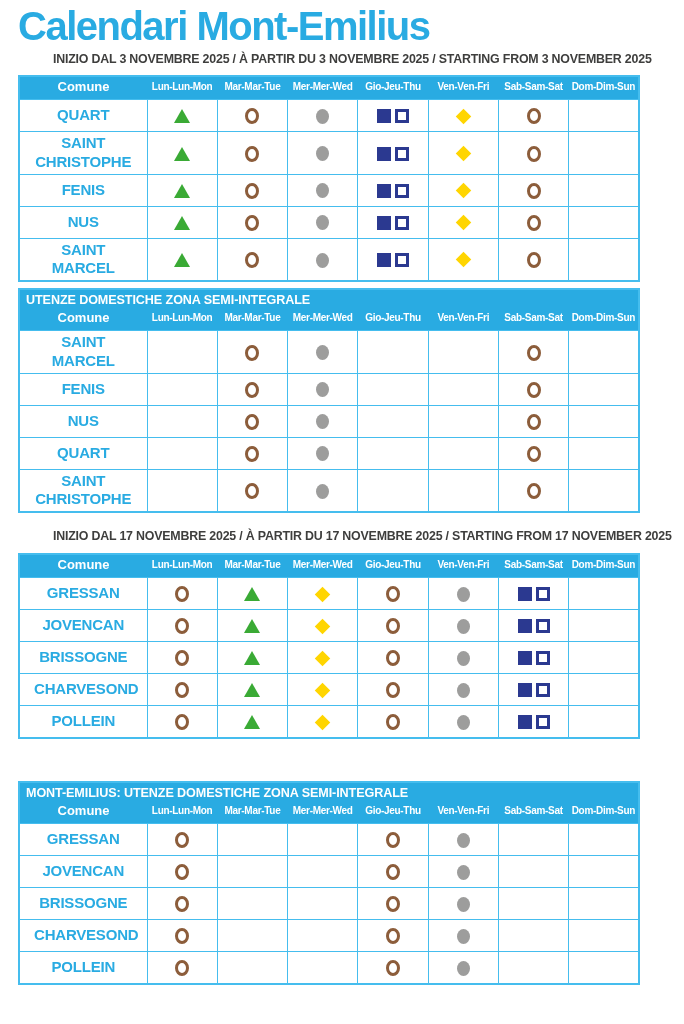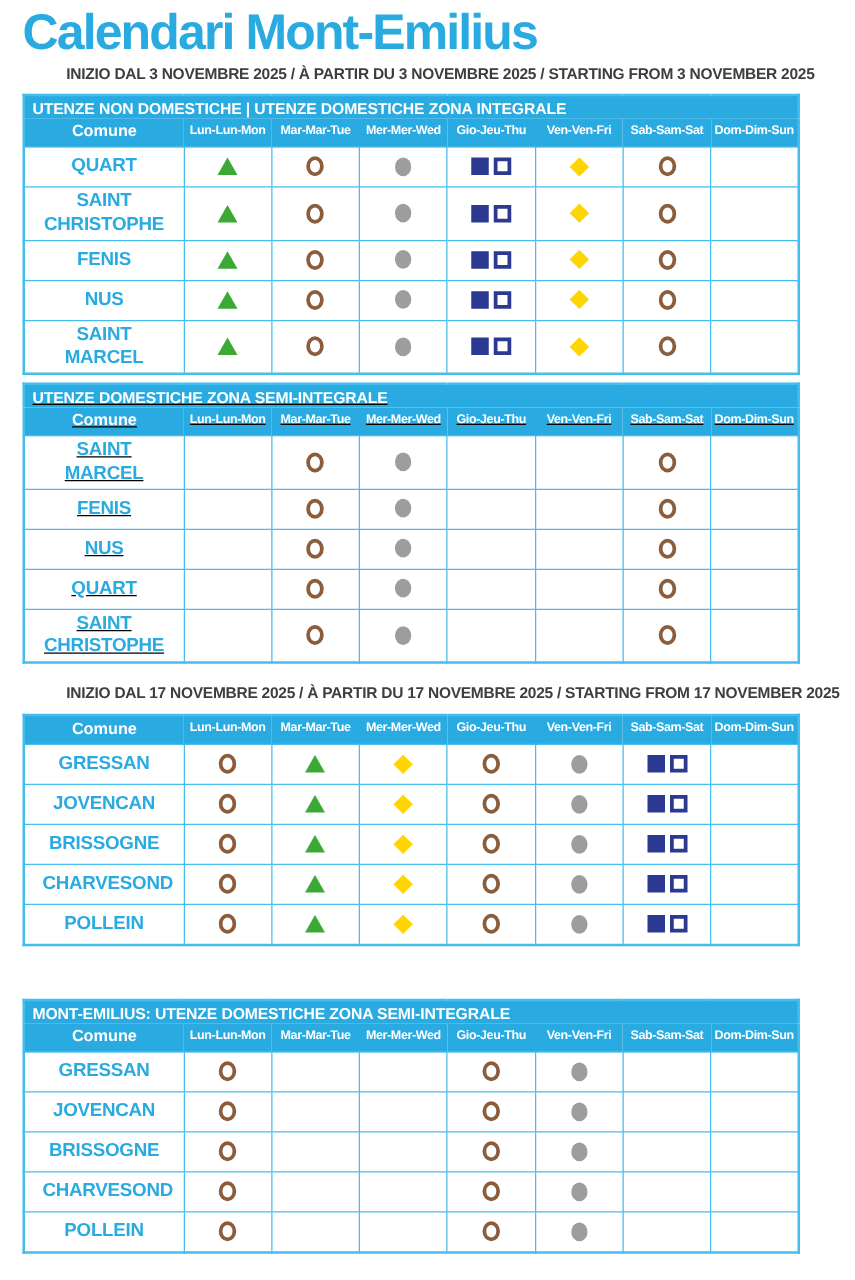--- a/index.html
+++ b/index.html
@@ -18,21 +18,21 @@
   .subtitle{
     margin-top:5px;font-size:12.4px;font-weight:bold;color:var(--dark);
     letter-spacing:-0.2px;white-space:nowrap;padding-left:35px;
   }
   .sub2{margin-top:16px;}
   table.cal{
     border-collapse:collapse;table-layout:fixed;width:622px;
     border:2px solid var(--grid);
   }
   .t1{margin-top:9px;}
-  .t2{margin-top:6px;text-decoration:underline;}
+  .t2{margin-top:6px;}
   .t3{margin-top:10px;}
   .t4{margin-top:42px;}
   table.cal thead th{
     background:var(--cyan);color:#fff;border:none;
   }
   th.band{
     text-align:left;font-size:12.6px;font-weight:bold;
     padding:3px 6px 1px 6px;letter-spacing:-0.1px;white-space:nowrap;overflow:hidden;
   }
   th.ch{padding:2px 0 5px 0;font-weight:bold;}
@@ -72,23 +72,20 @@
         <col>
         <col>
         <col>
         <col>
         <col>
         <col>
         <col>
       </colgroup>
       <thead>
       <tr>
-        <th class="band" colspan="8">UTENZE NON DOMESTICHE | UTENZE DOMESTICHE ZONA INTEGRALE</th>
-      </tr>
-      <tr>
         <th class="ch comune-h">Comune</th>
         <th class="ch day-h">Lun-Lun-Mon</th>
           <th class="ch day-h">Mar-Mar-Tue</th>
           <th class="ch day-h">Mer-Mer-Wed</th>
           <th class="ch day-h">Gio-Jeu-Thu</th>
           <th class="ch day-h">Ven-Ven-Fri</th>
           <th class="ch day-h">Sab-Sam-Sat</th>
           <th class="ch day-h">Dom-Dim-Sun</th>
       </tr>
     </thead>

